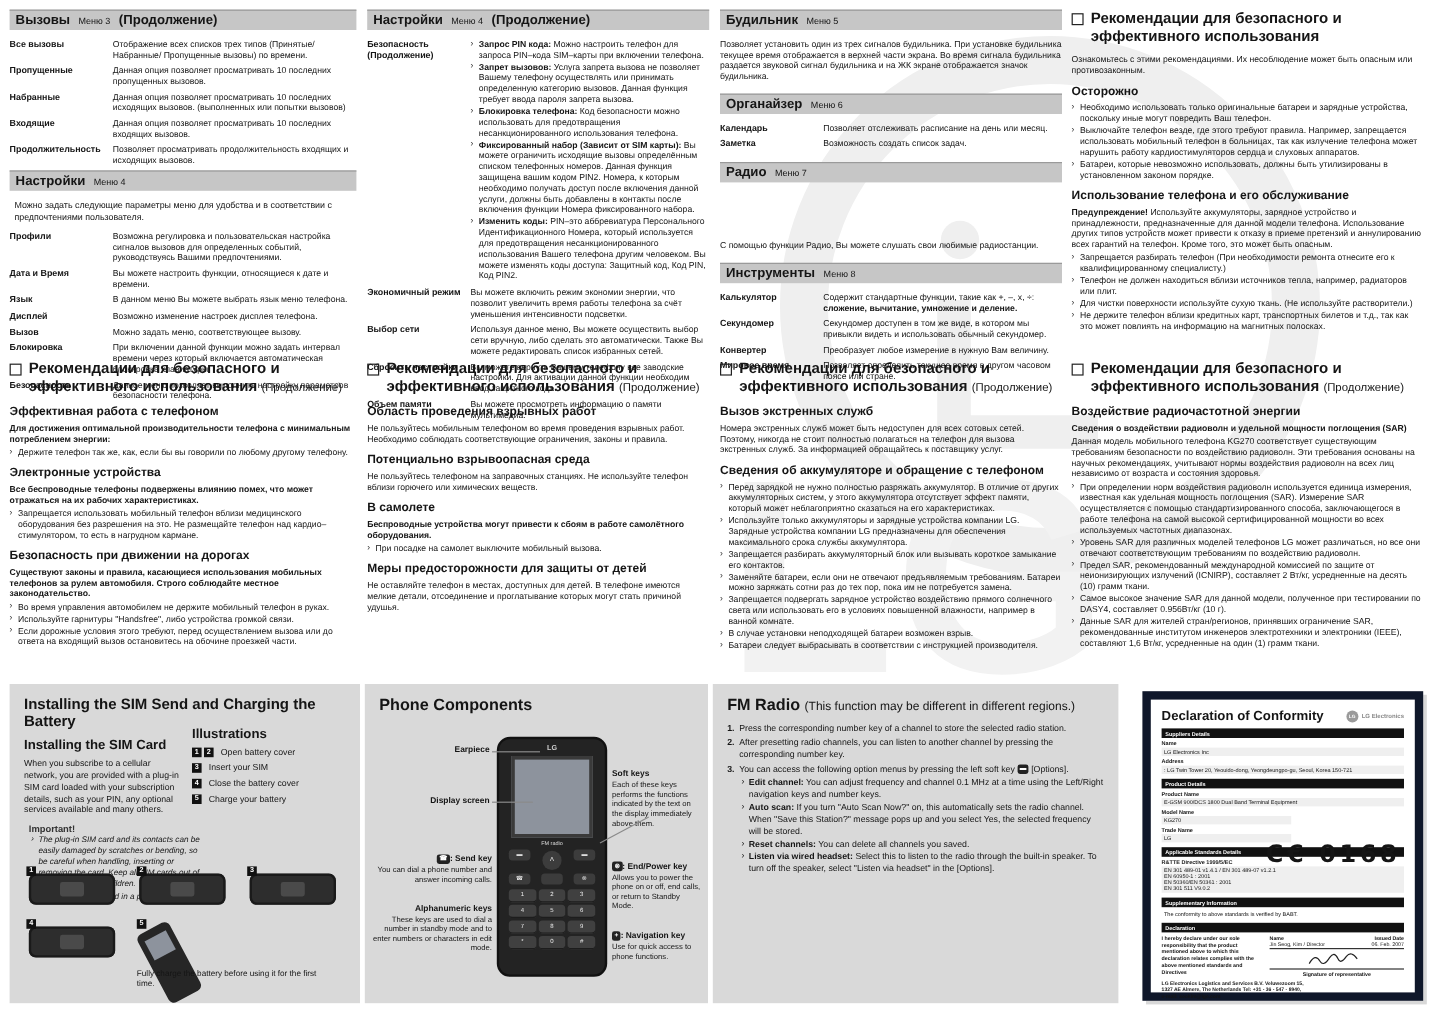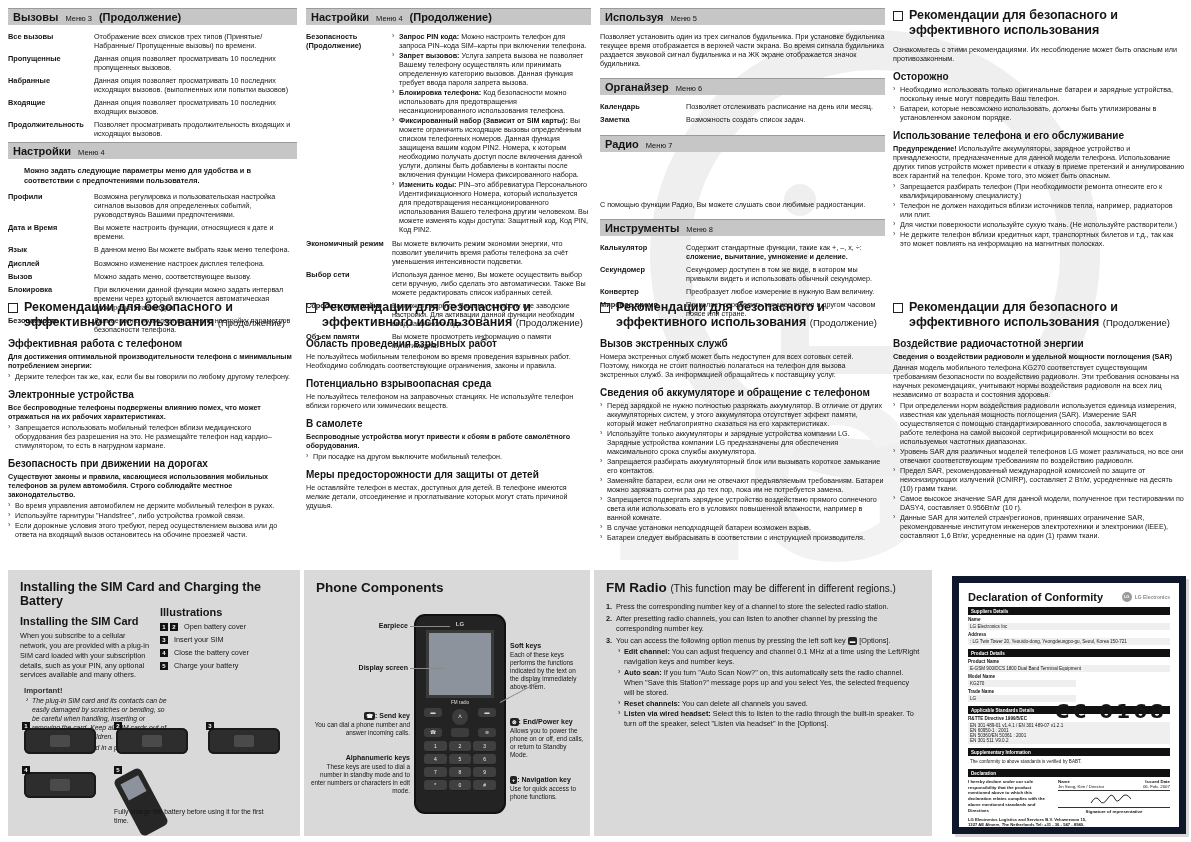--- a/index.html
+++ b/index.html
@@ -8,21 +8,21 @@
   .wm{position:absolute;z-index:0;pointer-events:none;}
   .col{position:absolute;z-index:1;}
   
   .mhdr{display:flex;align-items:baseline;gap:7px;background:#c6c6c6;padding:2px 5px;margin:0 0 7px 0;border-top:1px solid #9a9a9a;}
   .mhdr .t,.mhdr .c{font-weight:bold;font-size:11px;}
   .mhdr .m{font-size:7.5px;}
   
   .drow{display:flex;margin-bottom:4px;}
   .dt{flex:0 0 80px;font-weight:bold;font-size:7.4px;line-height:1.25;padding-right:6px;}
   .dd{flex:1;font-size:7.2px;line-height:1.25;}
-  .intro{font-weight:bold;font-size:7.4px;line-height:1.3;margin:2px 0 7px 16px;}
+  .intro{font-weight:normal;font-size:7.4px;line-height:1.3;margin:2px 0 7px 4px;}
   
   .safety{position:absolute;top:292px;left:0;right:0;}
   .sqh{display:flex;font-weight:bold;font-size:12.5px;line-height:1.18;margin:0 0 7px 0;}
   .sq{flex:0 0 auto;width:8px;height:8px;border:1.6px solid #222;margin:3px 6px 0 0;}
   .sqh .cont{font-weight:normal;font-size:9.5px;}
   .sub{font-weight:bold;font-size:10px;margin:8px 0 3px 0;}
   .lead{font-weight:bold;font-size:7.2px;line-height:1.25;margin-bottom:2px;}
   .txt{font-size:7.2px;line-height:1.25;margin-bottom:2px;}
   .bul{font-size:7.2px;line-height:1.25;padding-left:7px;position:relative;margin-bottom:1px;}
   .bul::before{content:"\203A";position:absolute;left:0;top:-1px;color:#333;}
@@ -224,29 +224,29 @@
         <span>эффективного использования</span>
         <span class="cont">(Продолжение)</span>
       </span>
     </div>
     <div class="sub">Область проведения взрывных работ</div>
     <div class="txt">Не пользуйтесь мобильным телефоном во время проведения взрывных работ. Необходимо соблюдать соответствующие ограничения, законы и правила.</div>
     <div class="sub">Потенциально взрывоопасная среда</div>
     <div class="txt">Не пользуйтесь телефоном на заправочных станциях. Не используйте телефон вблизи горючего или химических веществ.</div>
     <div class="sub">В самолете</div>
     <div class="lead">Беспроводные устройства могут привести к сбоям в работе самолётного оборудования.</div>
-    <div class="bul">При посадке на другом выключите мобильный телефон.</div>
+    <div class="bul">При посадке на самолет выключите мобильный вызова.</div>
     <div class="sub">Меры предосторожности для защиты от детей</div>
     <div class="txt">Не оставляйте телефон в местах, доступных для детей. В телефоне имеются мелкие детали, отсоединение и проглатывание которых могут стать причиной удушья.</div>
   </div>
 </section>
 
 <section class="col" style="left:600px;top:8px;width:285px;height:558px;">
   <div class="mhdr">
-    <span class="t">Используя</span>
+    <span class="t">Будильник</span>
     <span class="m">Меню 5</span>
   </div>
   <div class="txt" style="margin-bottom:10px;">Позволяет установить один из трех сигналов будильника. При установке будильника текущее время отображается в верхней части экрана. Во время сигнала будильника раздается звуковой сигнал будильника и на ЖК экране отображается значок будильника.</div>
 
   <div class="mhdr">
     <span class="t">Органайзер</span>
     <span class="m">Меню 6</span>
   </div>
   <div class="drow">
       <div class="dt">Календарь</div>
@@ -310,20 +310,21 @@
   <div class="sqh">
     <span class="sq"></span>
     <span>
       <span>Рекомендации для безопасного и</span><br>
       <span>эффективного использования</span>
     </span>
   </div>
   <div class="txt">Ознакомьтесь с этими рекомендациями. Их несоблюдение может быть опасным или противозаконным.</div>
   <div class="sub">Осторожно</div>
   <div class="bul">Необходимо использовать только оригинальные батареи и зарядные устройства, поскольку иные могут повредить Ваш телефон.</div>
+  <div class="bul">Выключайте телефон везде, где этого требуют правила. Например, запрещается использовать мобильный телефон в больницах, так как излучение телефона может нарушить работу кардиостимуляторов сердца и слуховых аппаратов.</div>
   <div class="bul">Батареи, которые невозможно использовать, должны быть утилизированы в установленном законом порядке.</div>
   <div class="sub">Использование телефона и его обслуживание</div>
   <div class="txt"><b>Предупреждение!</b> <span>Используйте аккумуляторы, зарядное устройство и принадлежности, предназначенные для данной модели телефона. Использование других типов устройств может привести к отказу в приеме претензий и аннулированию всех гарантий на телефон. Кроме того, это может быть опасным.</span></div>
   <div class="bul">Запрещается разбирать телефон (При необходимости ремонта отнесите его к квалифицированному специалисту.)</div>
   <div class="bul">Телефон не должен находиться вблизи источников тепла, например, радиаторов или плит.</div>
   <div class="bul">Для чистки поверхности используйте сухую ткань. (Не используйте растворители.)</div>
   <div class="bul">Не держите телефон вблизи кредитных карт, транспортных билетов и т.д., так как это может повлиять на информацию на магнитных полосках.</div>
 
   <div class="safety">
     <div class="sqh">
@@ -339,21 +340,21 @@
     <div class="txt">Данная модель мобильного телефона KG270 соответствует существующим требованиям безопасности по воздействию радиоволн. Эти требования основаны на научных рекомендациях, учитывают нормы воздействия радиоволн на всех лиц независимо от возраста и состояния здоровья.</div>
     <div class="bul">При определении норм воздействия радиоволн используется единица измерения, известная как удельная мощность поглощения (SAR). Измерение SAR осуществляется с помощью стандартизированного способа, заключающегося в работе телефона на самой высокой сертифицированной мощности во всех используемых частотных диапазонах.</div>
     <div class="bul">Уровень SAR для различных моделей телефонов LG может различаться, но все они отвечают соответствующим требованиям по воздействию радиоволн.</div>
     <div class="bul">Предел SAR, рекомендованный международной комиссией по защите от неионизирующих излучений (ICNIRP), составляет 2 Вт/кг, усредненные на десять (10) грамм ткани.</div>
     <div class="bul">Самое высокое значение SAR для данной модели, полученное при тестировании по DASY4, составляет 0.956Вт/кг (10 г).</div>
     <div class="bul">Данные SAR для жителей стран/регионов, принявших ограничение SAR, рекомендованные институтом инженеров электротехники и электроники (IEEE), составляют 1,6 Вт/кг, усредненные на один (1) грамм ткани.</div>
   </div>
 </section>
 
 <section class="gbox" style="left:8px;top:570px;width:292px;height:266px;">
-  <div class="gtitle" style="font-size:12.5px;">Installing the SIM Card and Charging the Battery</div>
+  <div class="gtitle" style="font-size:12.5px;">Installing the SIM Send and Charging the Battery</div>
   <div class="gsub">Installing the SIM Card</div>
   <div class="gtxt simtext">When you subscribe to a cellular network, you are provided with a plug-in SIM card loaded with your subscription details, such as your PIN, any optional services available and many others.</div>
   <div class="imp">Important!</div>
   <div class="ibul" style="width:140px;">The plug-in SIM card and its contacts can be easily damaged by scratches or bending, so be careful when handling, inserting or removing the card. Keep all SIM cards out of the reach of small children.</div>
   <div class="ibul" style="width:140px;">USIM is not supported in a phone</div>
 
   <div class="illist">
     <div class="gsub">Illustrations</div>
     <div class="ilitem">
         <span><span class="badge">1</span><span class="badge">2</span></span>

